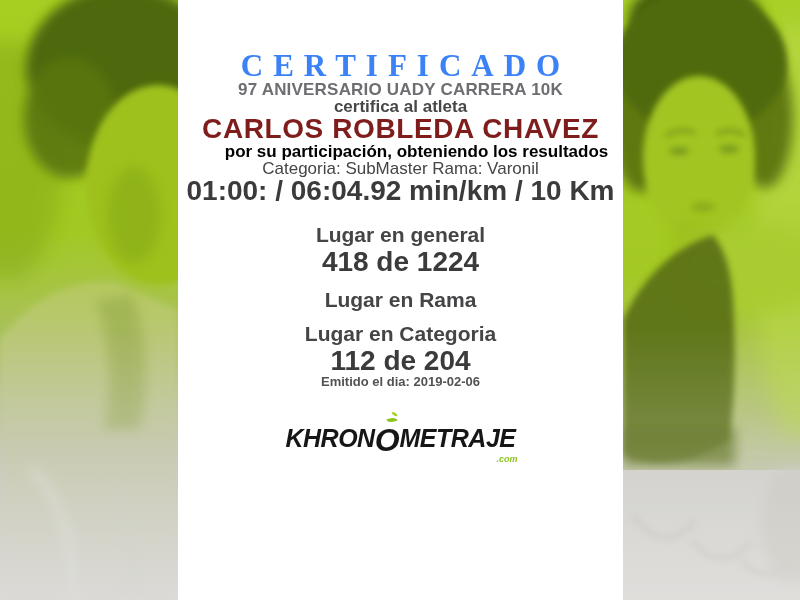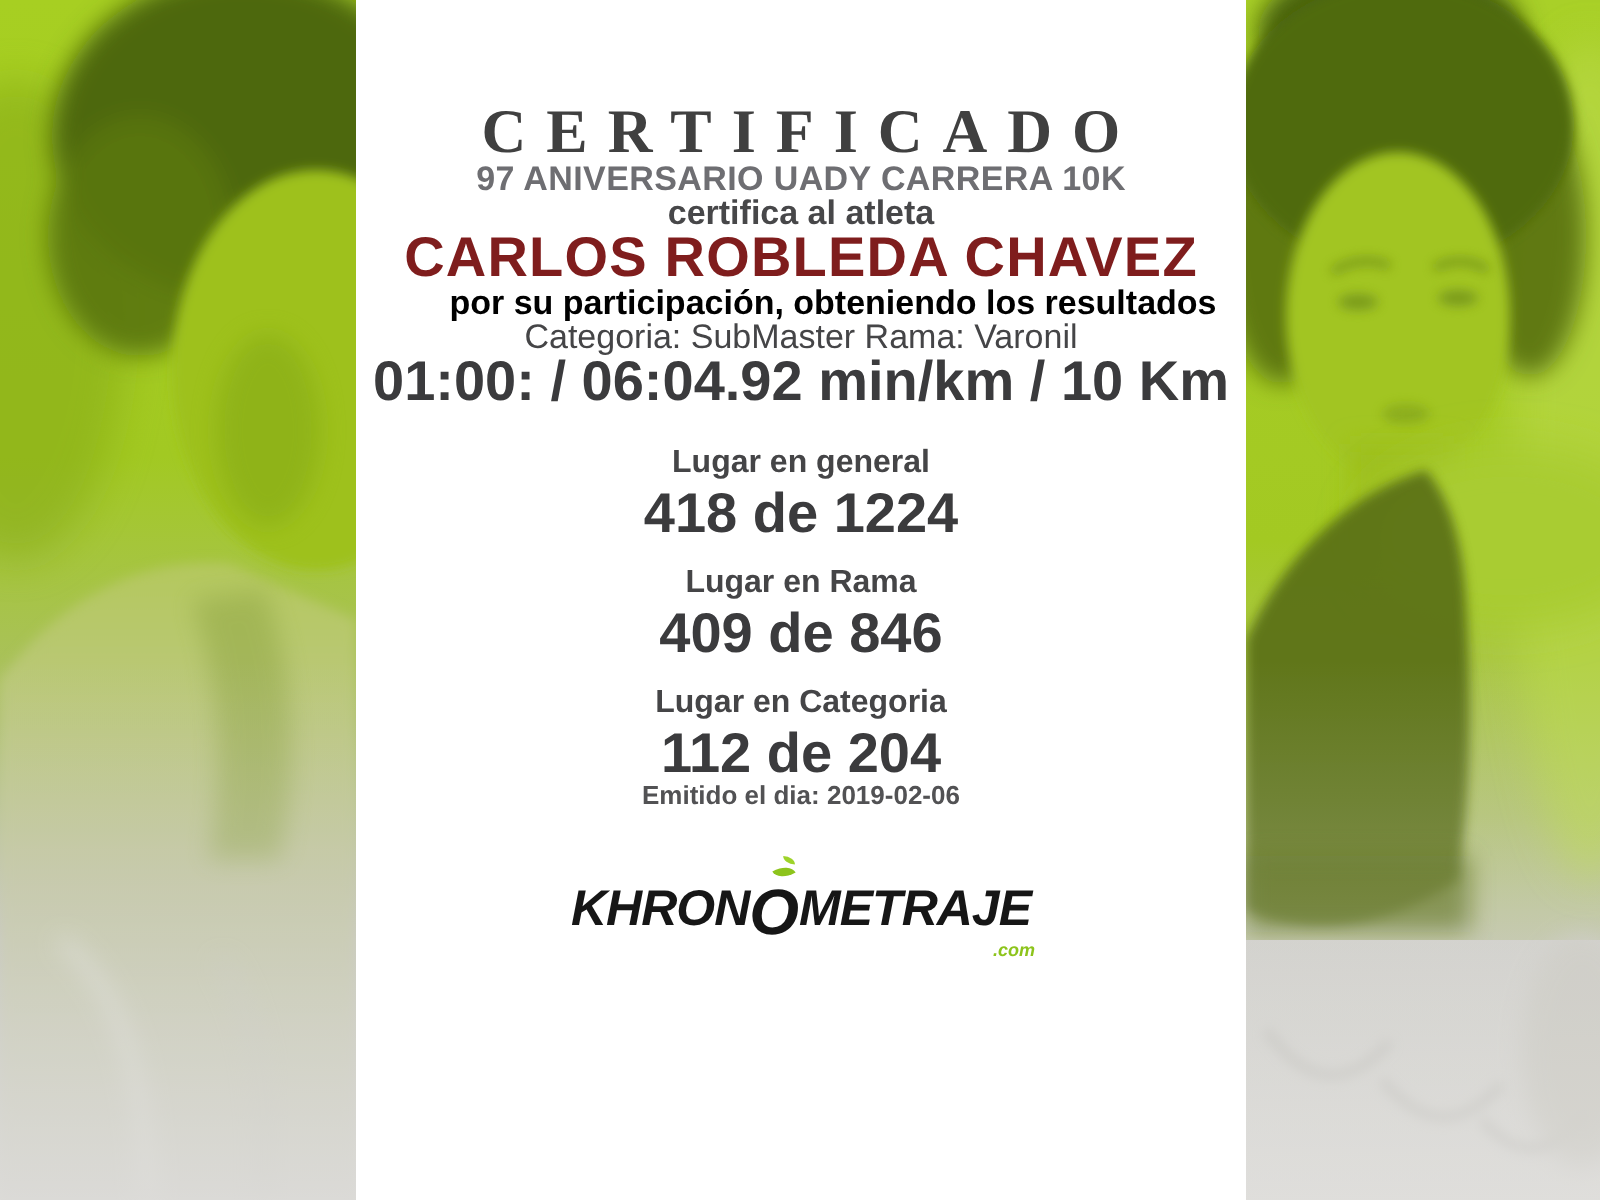--- a/index.html
+++ b/index.html
@@ -15,30 +15,30 @@
 
   .content{
     position:absolute;left:178px;right:177px;top:0;bottom:0;
     text-align:center;padding-top:50px;color:#3f3f41;
   }
   .content > div, .content > h1{line-height:1;margin:0;}
 
   .title{
     font-family:"Liberation Serif","DejaVu Serif",serif;
     font-weight:700;font-size:31px;letter-spacing:10px;padding-left:10px;
-    color:#404040;
+    color:#3b82f6;
   }
   .event{margin-top:7px;font-size:17px;font-weight:700;color:#6e6e72;letter-spacing:0.2px;}
   .certifies{margin-top:16px;font-size:17px;font-weight:700;color:#474749;}
   .athlete{margin-top:5px;font-size:28px;font-weight:700;color:#7f1d1d;letter-spacing:0.6px;}
   .participation{margin-top:11px;font-size:17px;font-weight:700;color:#000000;padding-left:32px;}
   .category{margin-top:16px;font-size:17px;font-weight:400;color:#454547;}
   .metrics-label{margin-top:19px;font-size:17px;font-weight:700;color:#454547;}
   .metrics-value{margin-top:3px;font-size:28px;font-weight:700;color:#3b3b3d;}
-  .p-label{margin-top:19px;font-size:16px;font-weight:700;color:#454547;line-height:1;}
+  .p-label{margin-top:19px;font-size:21px;font-weight:700;color:#454547;line-height:1;}
   .p-label.tight{margin-top:13px;}
   .p-value{margin-top:3px;font-size:28px;font-weight:700;color:#3b3b3d;line-height:1;}
   .issued{margin-top:19px;font-size:13px;font-weight:700;color:#525254;}
 
   .logo{
     margin-top:36px;display:inline-block;position:relative;
     font-style:italic;font-weight:700;font-size:25px;color:#161616;
     letter-spacing:-0.5px;line-height:1;
   }
   .logo .o-wrap{position:relative;display:inline-block;}
@@ -176,21 +176,20 @@
     <div class="participation">por su participación, obteniendo los resultados</div>
     <div class="category">Categoria: SubMaster Rama: Varonil</div>
     <div class="metrics-value">01:00: / 06:04.92 min/km / 10 Km</div>
 
     <div>
       <div class="p-label">Lugar en general</div>
       <div class="p-value">418 de 1224</div>
     </div>
     <div>
       <div class="p-label tight">Lugar en Rama</div>
-      <div class="p-value">409 de 846</div>
     </div>
     <div>
       <div class="p-label tight">Lugar en Categoria</div>
       <div class="p-value">112 de 204</div>
     </div>
 
     <div class="issued">Emitido el dia: 2019-02-06</div>
 
     <div>
       <span class="logo">

